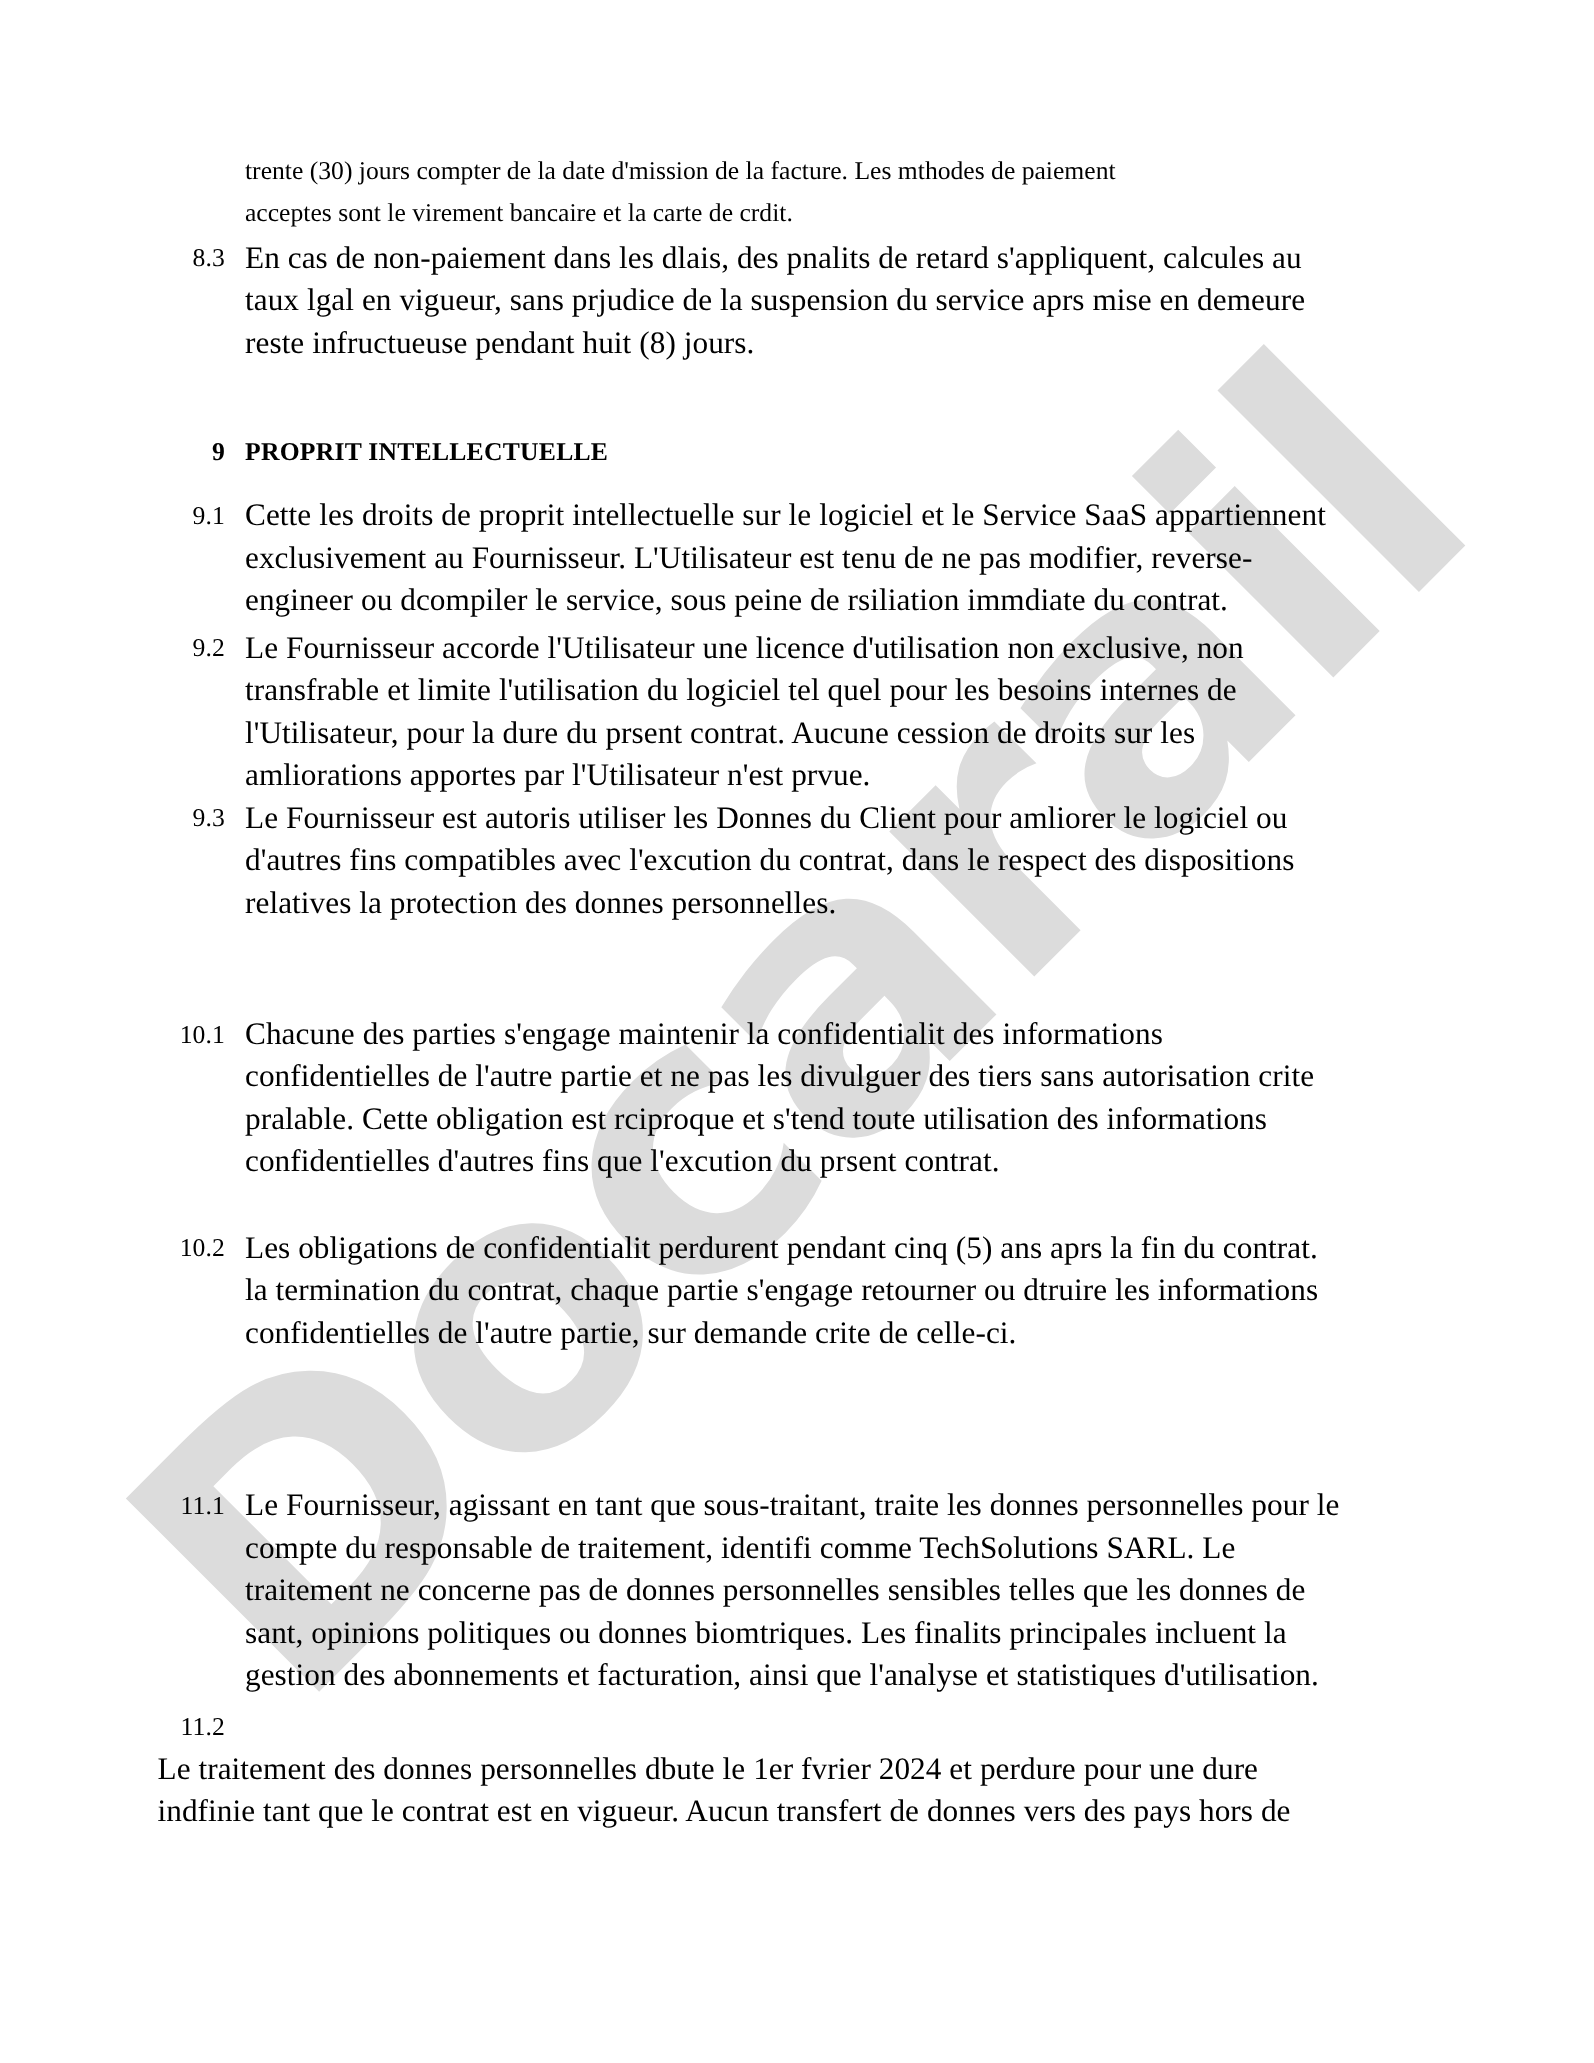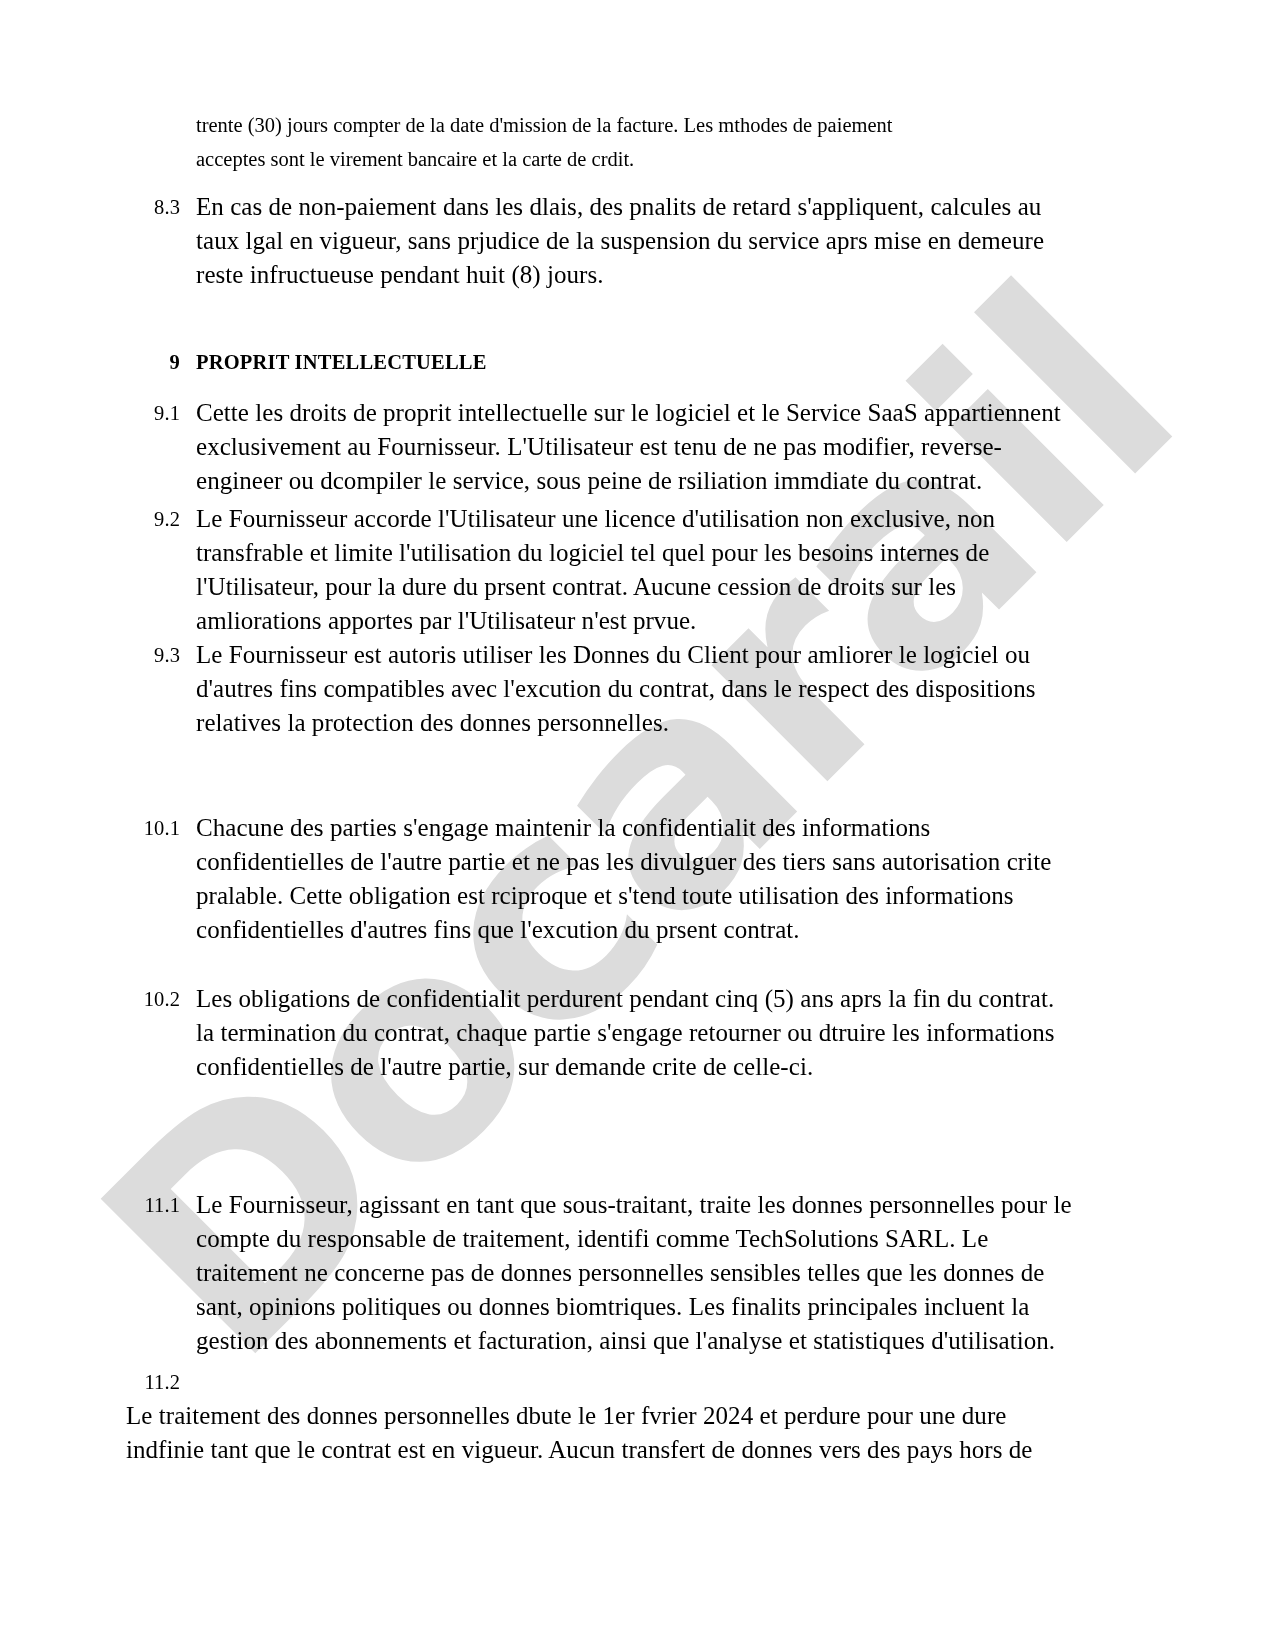--- a/index.html
+++ b/index.html
@@ -101,21 +101,21 @@
 <body>
 
 <div class="page" style="background: rgb(255, 255, 255); color: rgb(0, 0, 0);">
 
   <div class="watermark-layer">
     <div class="watermark-text" style="color: rgb(220, 220, 220);">Docarail</div>
   </div>
 
   <div class="content">
 
-    <div class="cont" style="left:196px; top:108px; width:872px;">
+    <div class="cont" style="left:196px; top:120px; width:872px;">
       <span>trente (30) jours  compter de la date d'mission de la facture. Les mthodes de paiement</span>
       <br>
       <span>acceptes sont le virement bancaire et la carte de crdit.</span>
     </div>
 
     <div class="clause" style="left:136px; top:190px; width:940px;">
       <div class="clause-num" style="width:44px; margin-right:16px;">8.3</div>
       <div class="clause-body">En cas de non-paiement dans les dlais, des pnalits de retard s'appliquent, calcules au taux lgal en vigueur, sans prjudice de la suspension du service aprs mise en demeure reste infructueuse pendant huit (8) jours.</div>
     </div>
 

